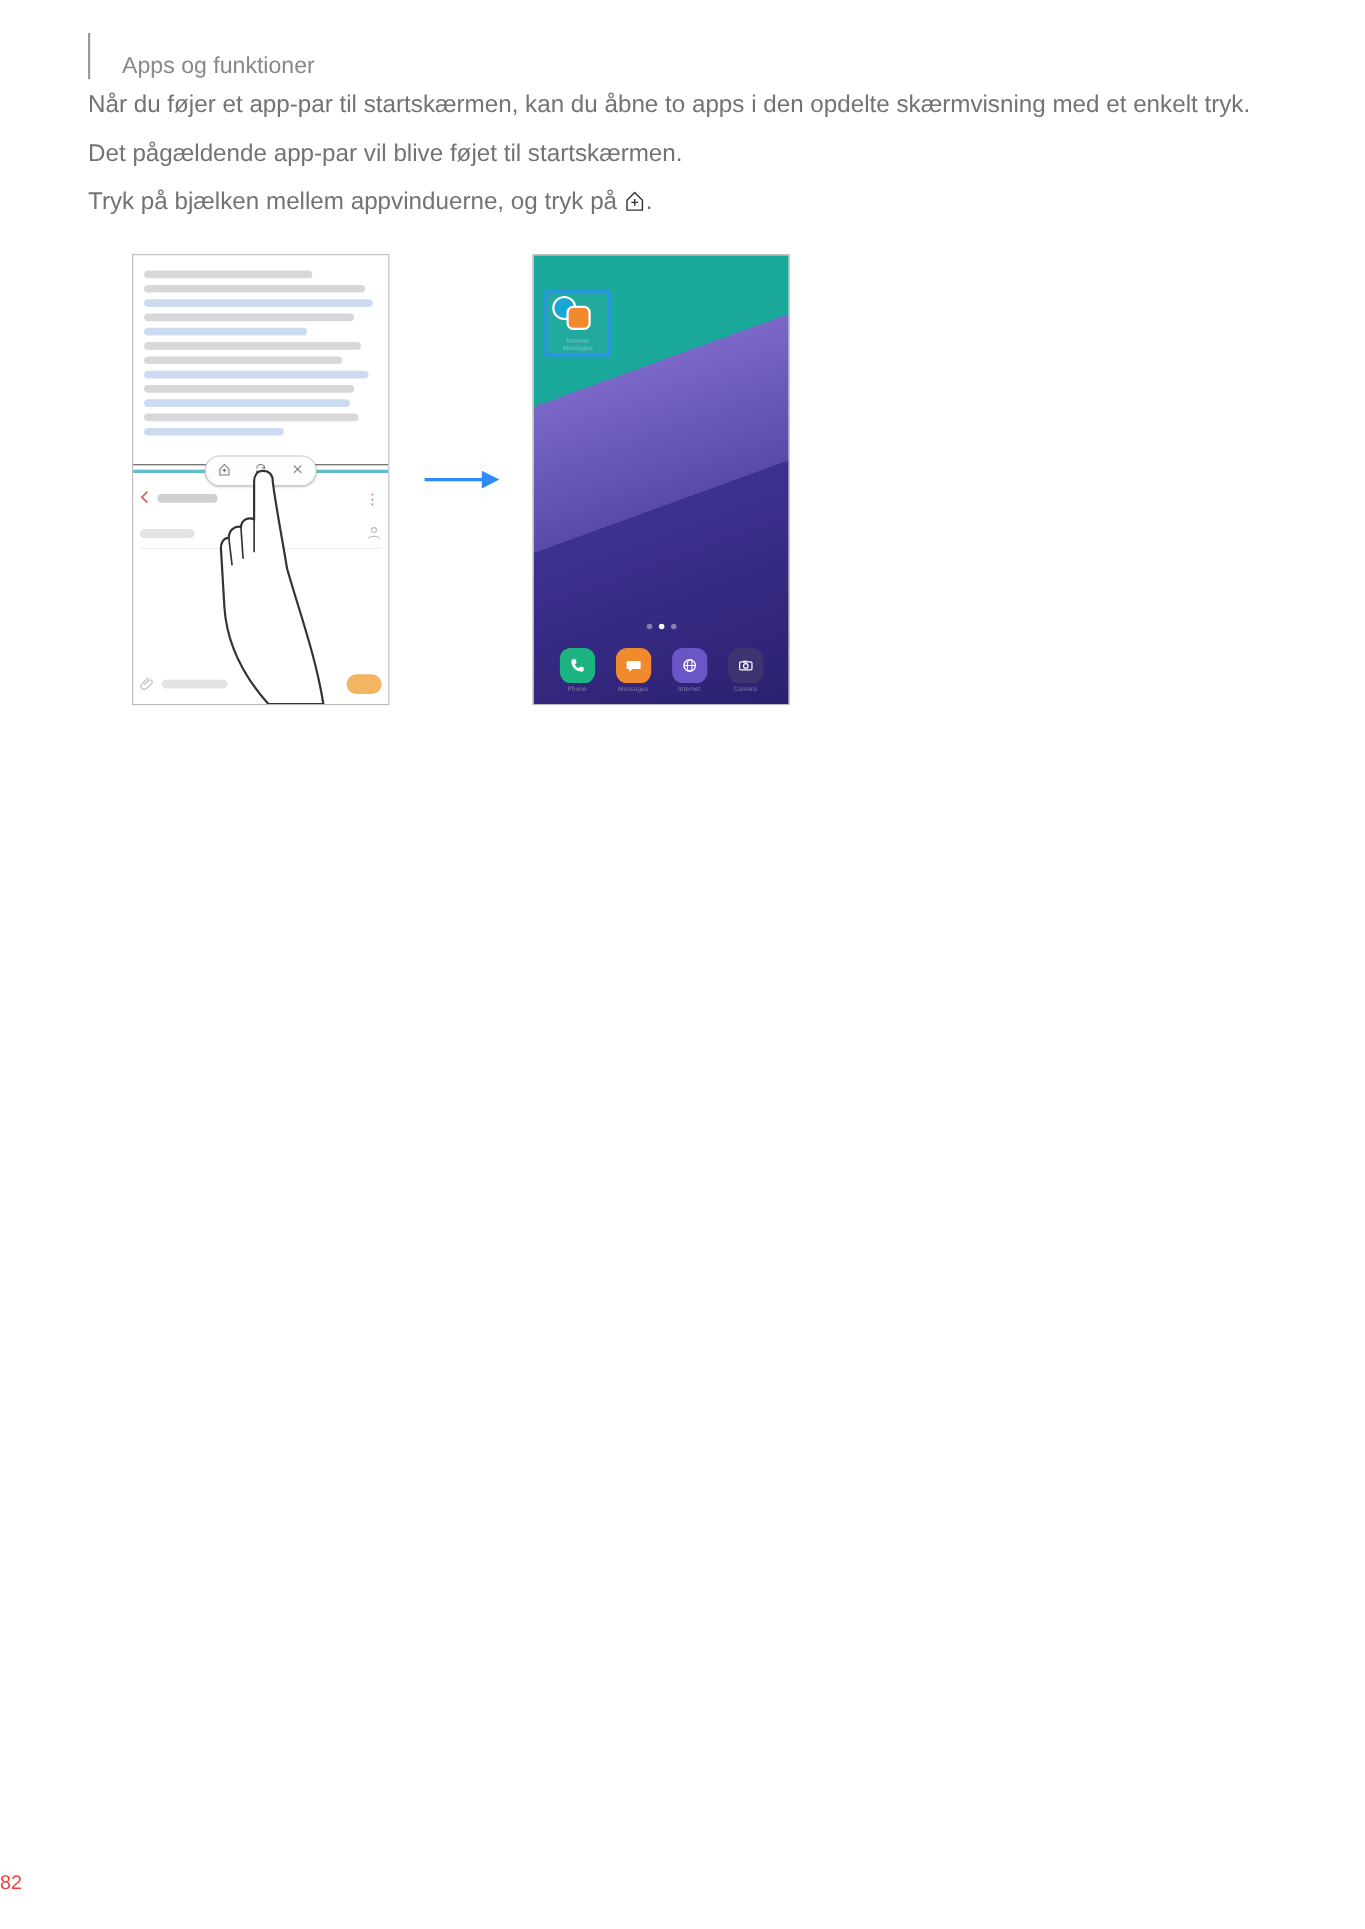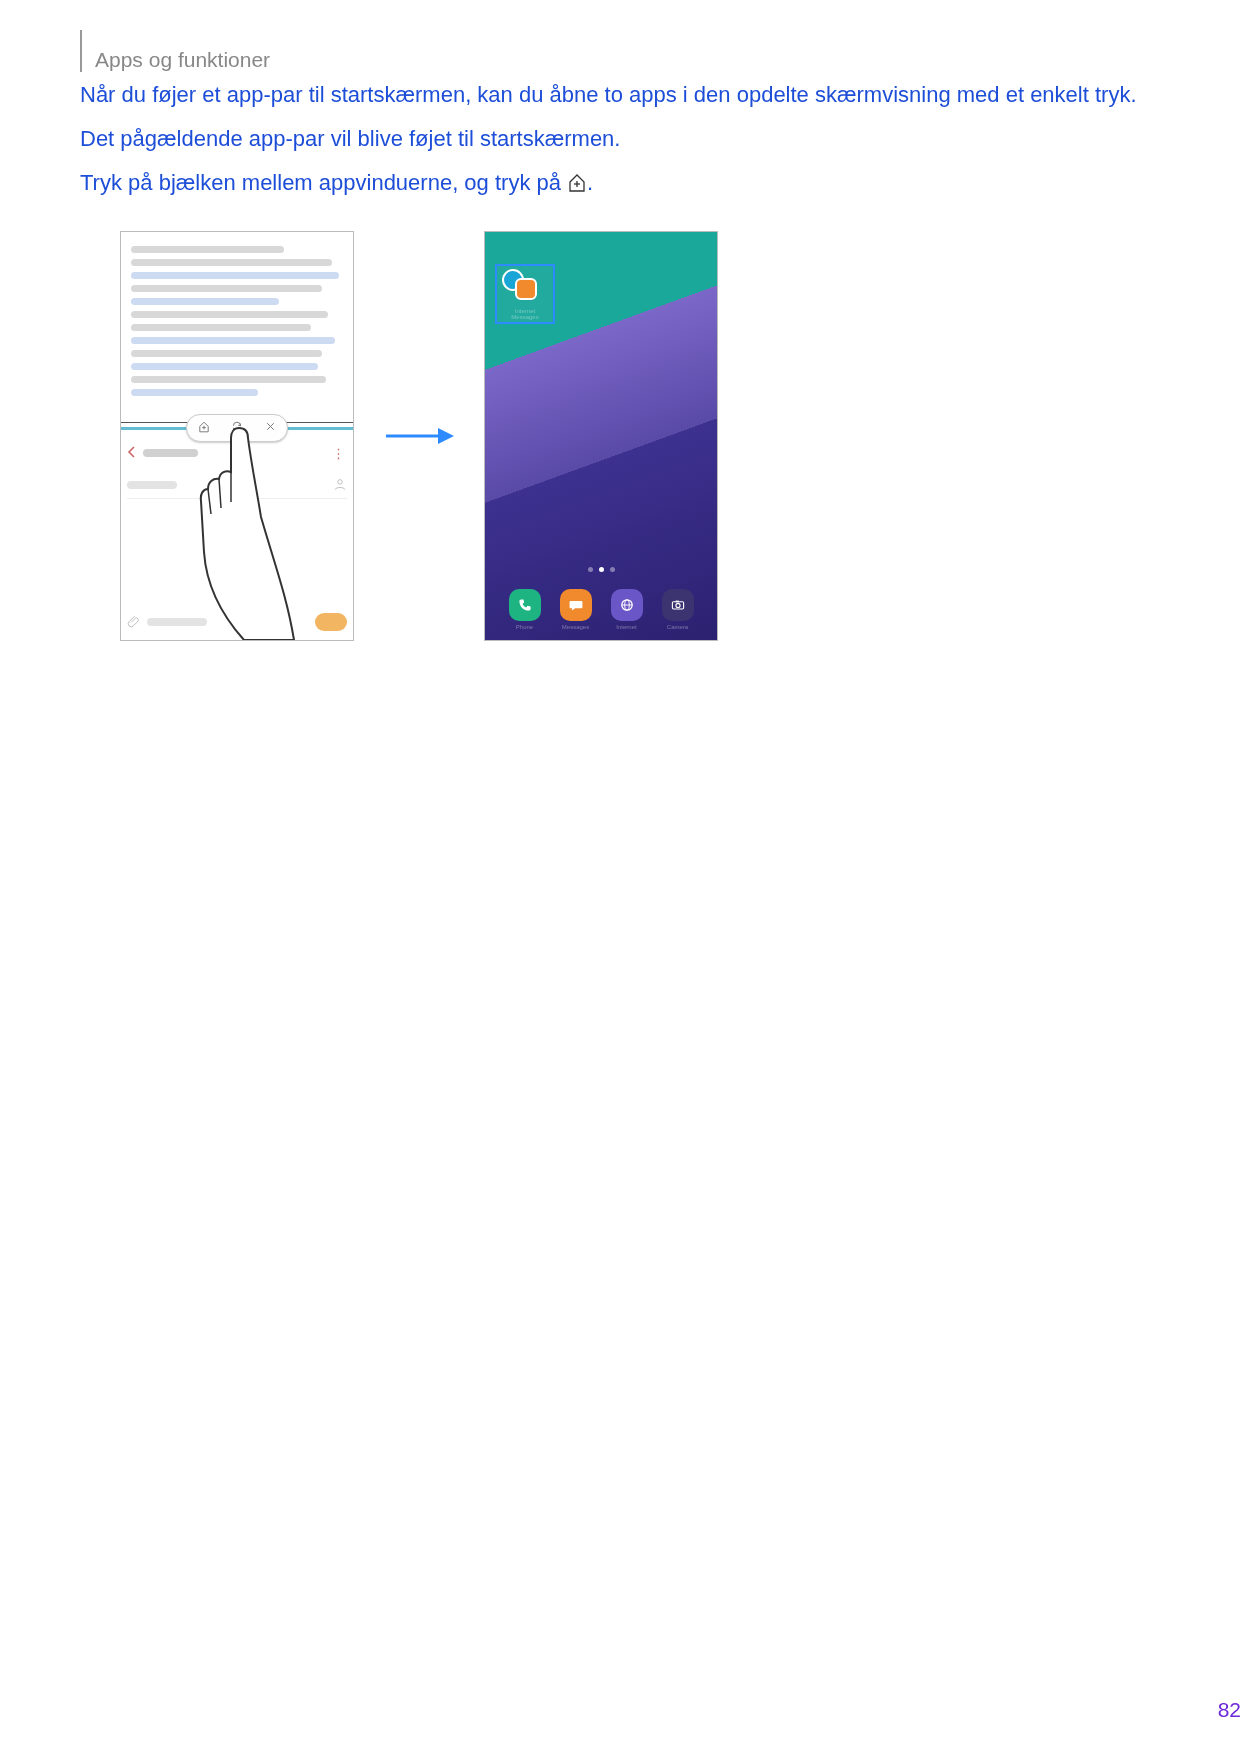--- a/index.html
+++ b/index.html
@@ -20,34 +20,34 @@
     position: absolute;
     left: 80px;
     top: 30px;
     width: 2px;
     height: 42px;
     background: #999;
   }
   .breadcrumb {
     font-size: 21px;
     color: #888;
-    margin-left: 15px;
+    margin-left: 31px;
     margin-top: 0px;
   }
   .h1 {
     font-size: 34px;
     font-weight: bold;
     color: #a86b6b;
     margin-top: 70px;
     margin-bottom: 20px;
   }
   .body {
     font-size: 22px;
     line-height: 1.55;
-    color: #1d4ed8;
+    color: #737373;
   }
   .body p { margin: 6px 0 10px 0; }
   .inline-icon {
     display: inline-block;
     vertical-align: -3px;
   }
   .figure-row {
     display: flex;
     align-items: center;
     gap: 30px;
@@ -240,23 +240,23 @@
     position:absolute;
     left:48px; top:50px;
     font-size:20px;
     color:#333;
     white-space:nowrap;
   }
   
   .pagenum{
     position:absolute;
     left:0; right:0; bottom:32px;
-    text-align:right;
-    font-size:21px;
-    color:#6d28d9;
+    text-align:left;
+    font-size:18px;
+    color:#ef4444;
   }
 </style>
 </head>
 <body>
 
 <div class="page">
   <div class="header-rule"></div>
   <div class="breadcrumb">Apps og funktioner</div>
 
 

